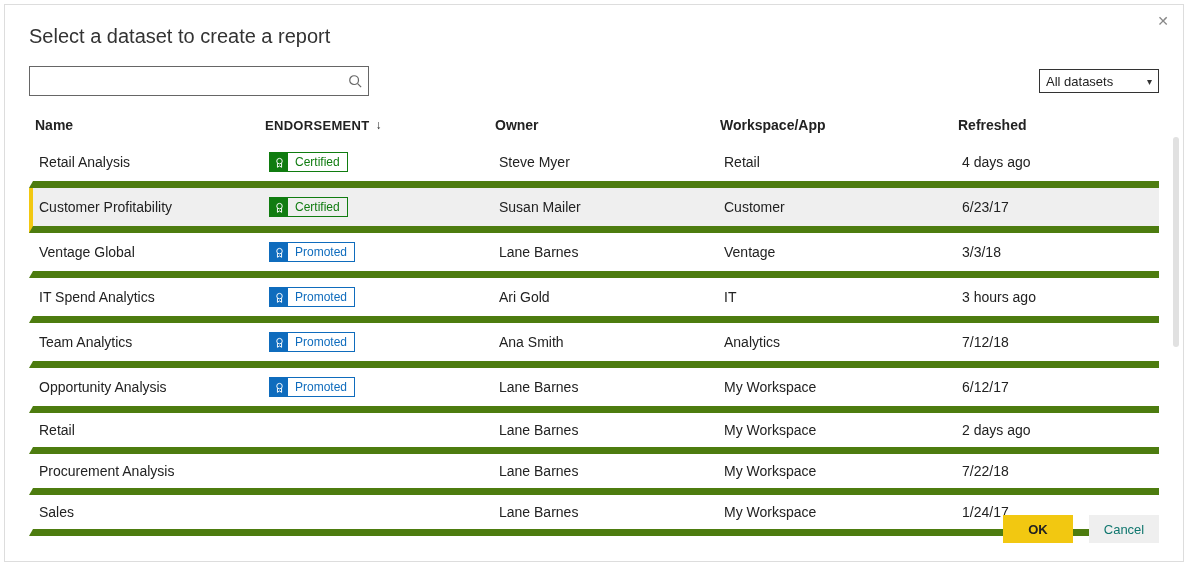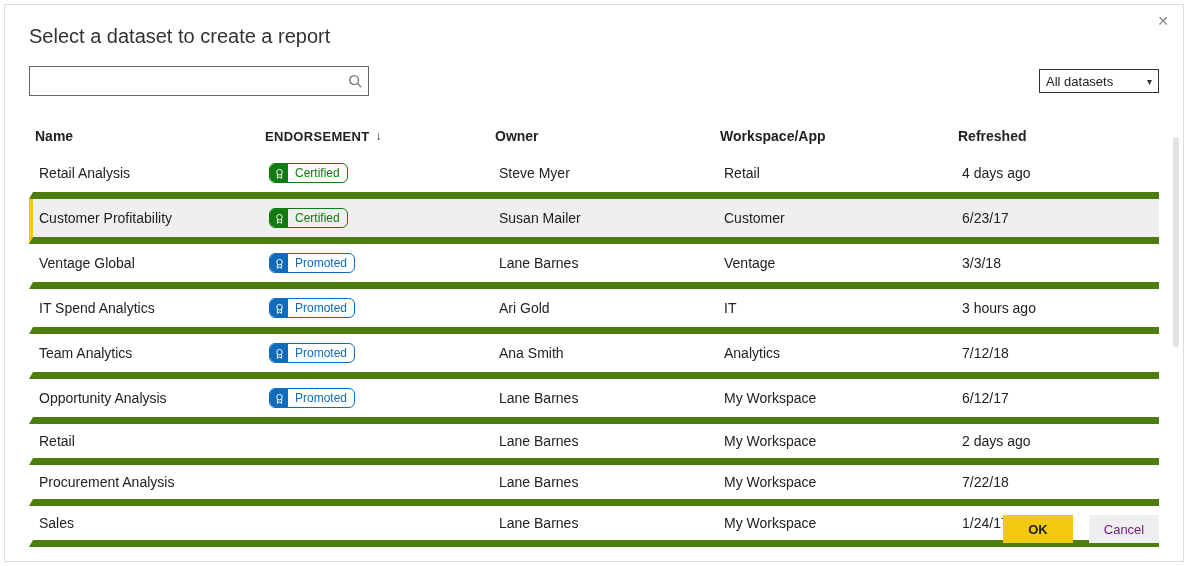--- a/index.html
+++ b/index.html
@@ -62,21 +62,21 @@
     padding:0 6px;
     display:flex;
     align-items:center;
     justify-content:space-between;
     font-size:13px;
     cursor:pointer;
   }
   .chevron { font-size:10px; color:#333; }
 
   .table {
-    margin-top:24px;
+    margin-top:13px;
     width:100%;
   }
   .thead, .row {
     display:grid;
     grid-template-columns: 230px 230px 225px 238px 1fr;
     align-items:center;
   }
   .thead {
     font-weight:600;
     font-size:14px;
@@ -100,21 +100,21 @@
     border-left:4px solid transparent;
   }
   .row.selected {
     background:#efefef;
     border-left:4px solid #f2c811;
   }
   .badge {
     display:inline-flex;
     align-items:center;
     font-size:12px;
-    border-radius:6px;
+    border-radius:0;
     overflow:hidden;
     line-height:1;
   }
   .badge .ico {
     width:18px; height:18px;
     display:flex; align-items:center; justify-content:center;
   }
   .badge .txt { padding:3px 7px; }
   .badge-certified { border:1px solid #107c10; color:#107c10; }
   .badge-certified .ico { background:#107c10; color:#fff; }
@@ -142,21 +142,21 @@
     min-width:70px;
     height:28px;
     font-size:13px;
     display:flex;
     align-items:center;
     justify-content:center;
     cursor:pointer;
     border:none;
   }
   .btn-ok { background:#f2c811; color:#222; font-weight:600; }
-  .btn-cancel { background:#efefef; color:#701a75; }
+  .btn-cancel { background:#efefef; color:#0f766e; }
 </style>
 </head>
 <body>
 
 <div class="frame">
   <div class="close-x">✕</div>
 
   <div class="title">Select a dataset to create a report</div>
 
   <div class="toolbar-row">

